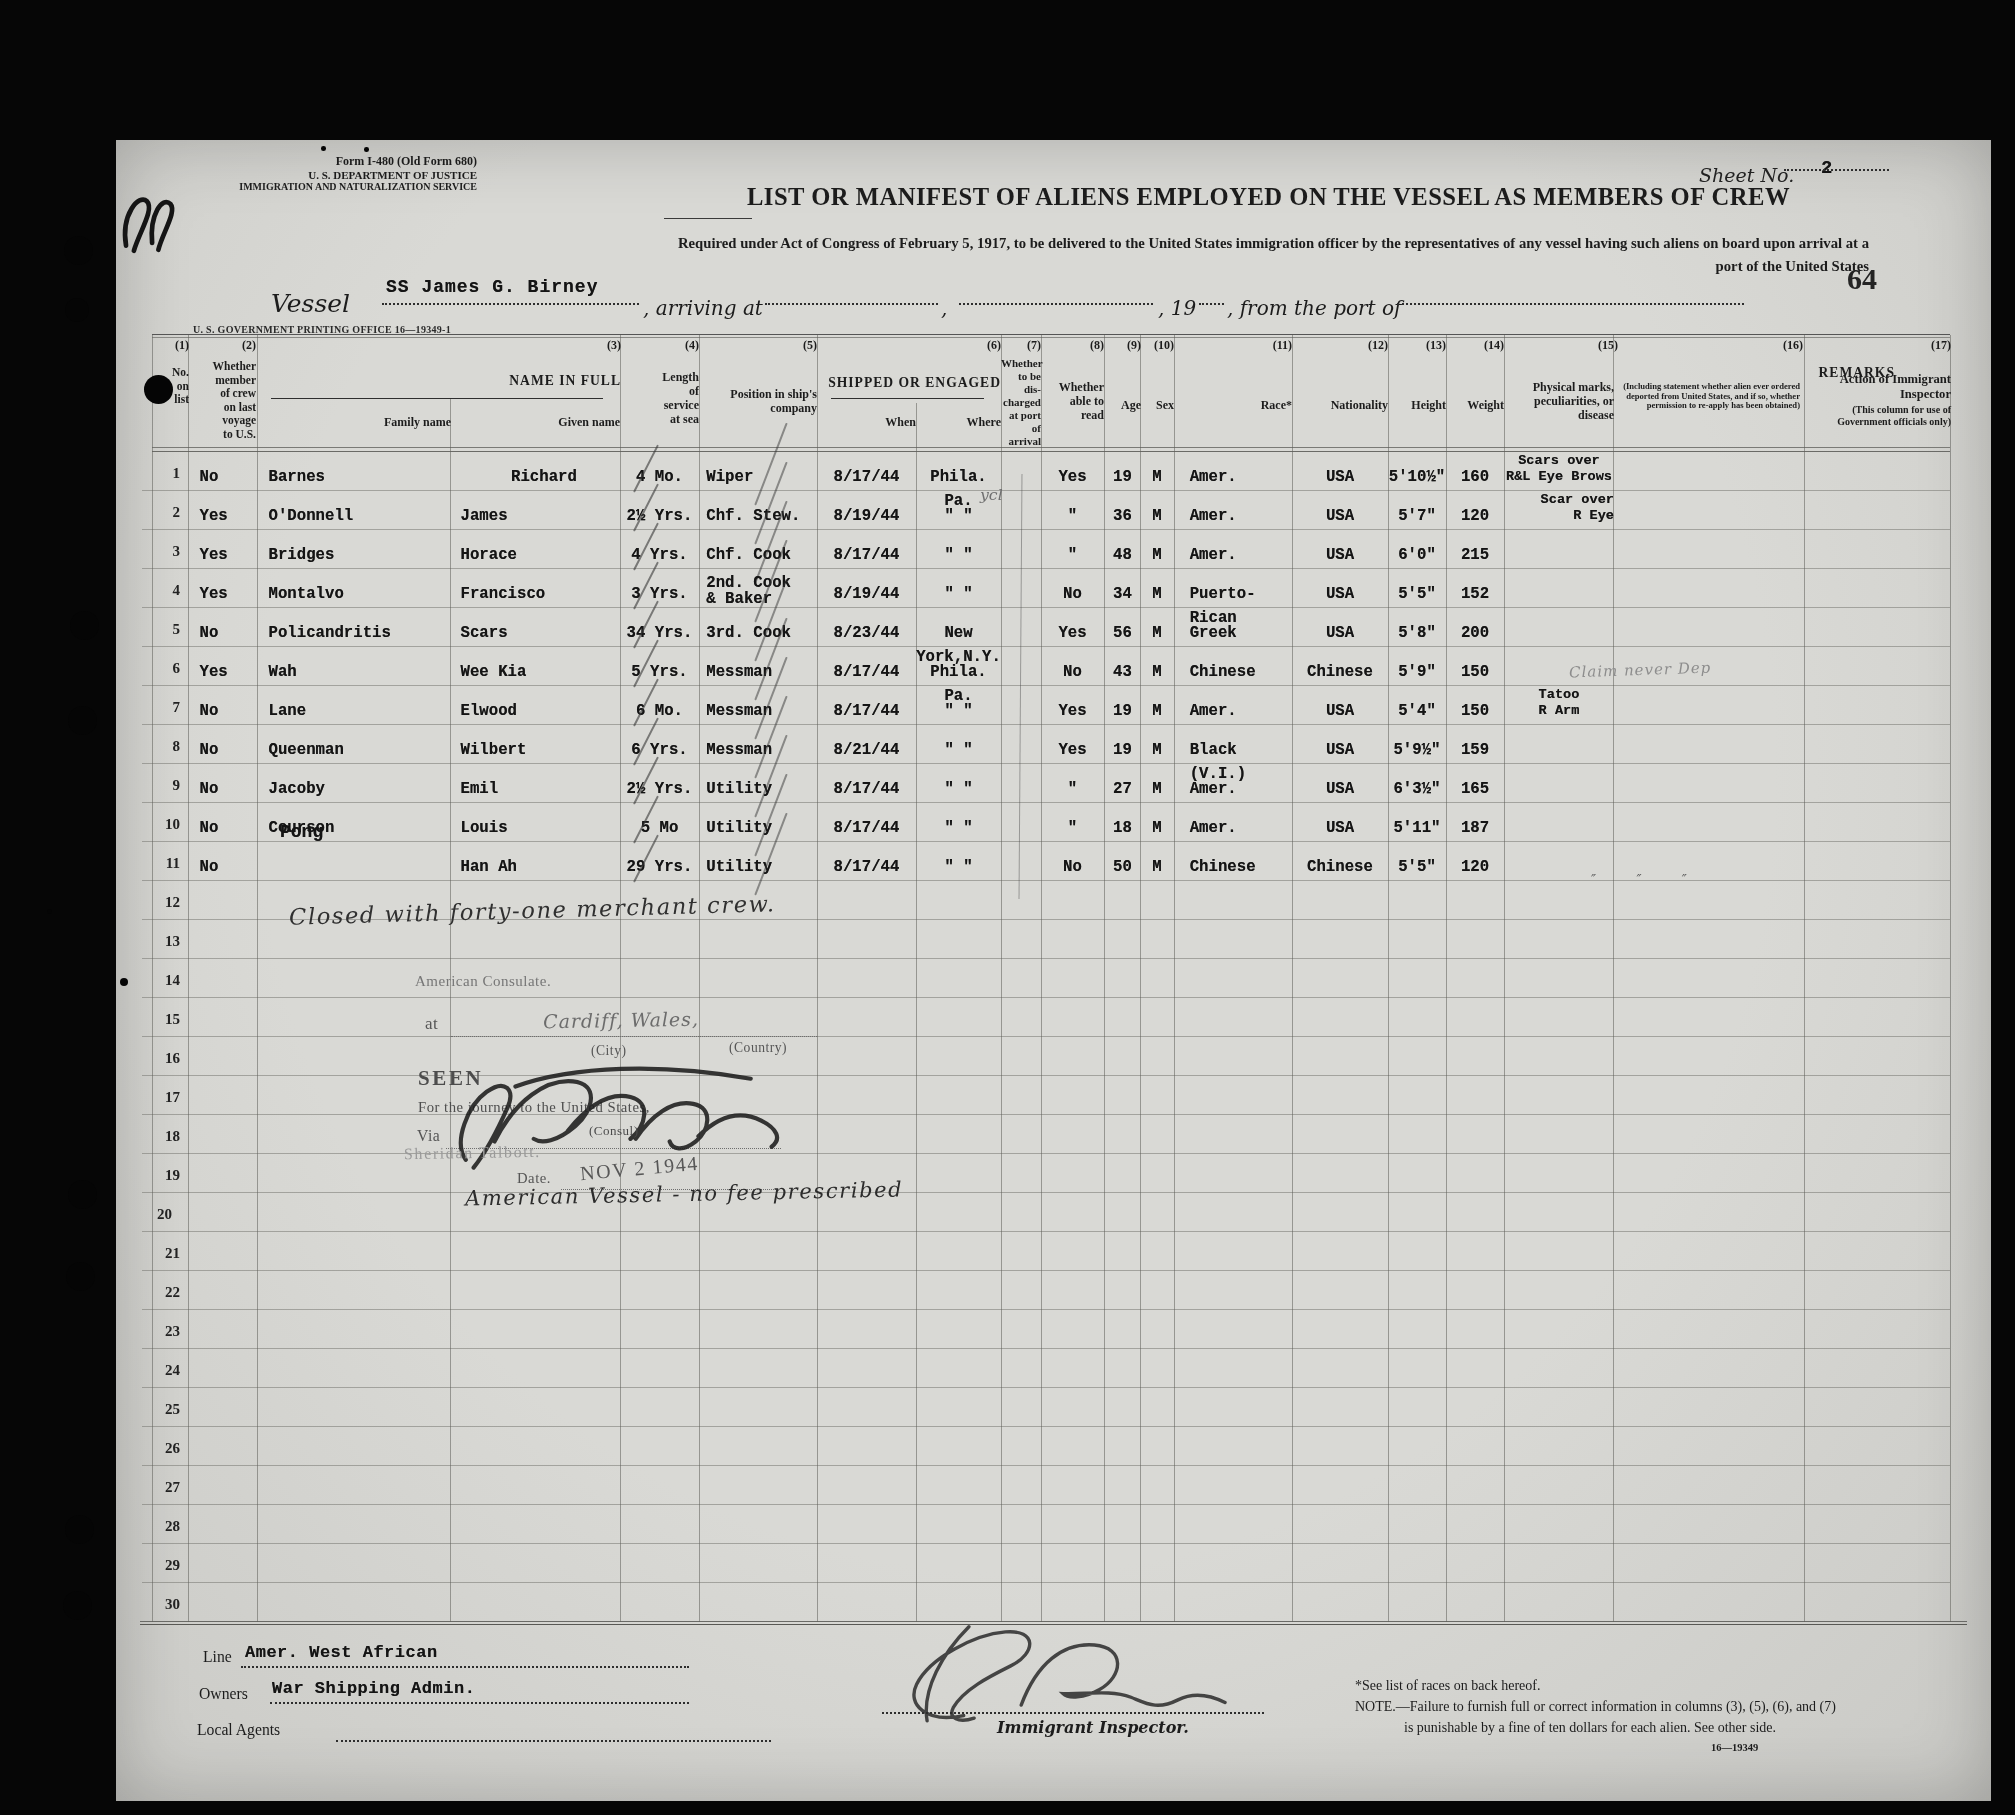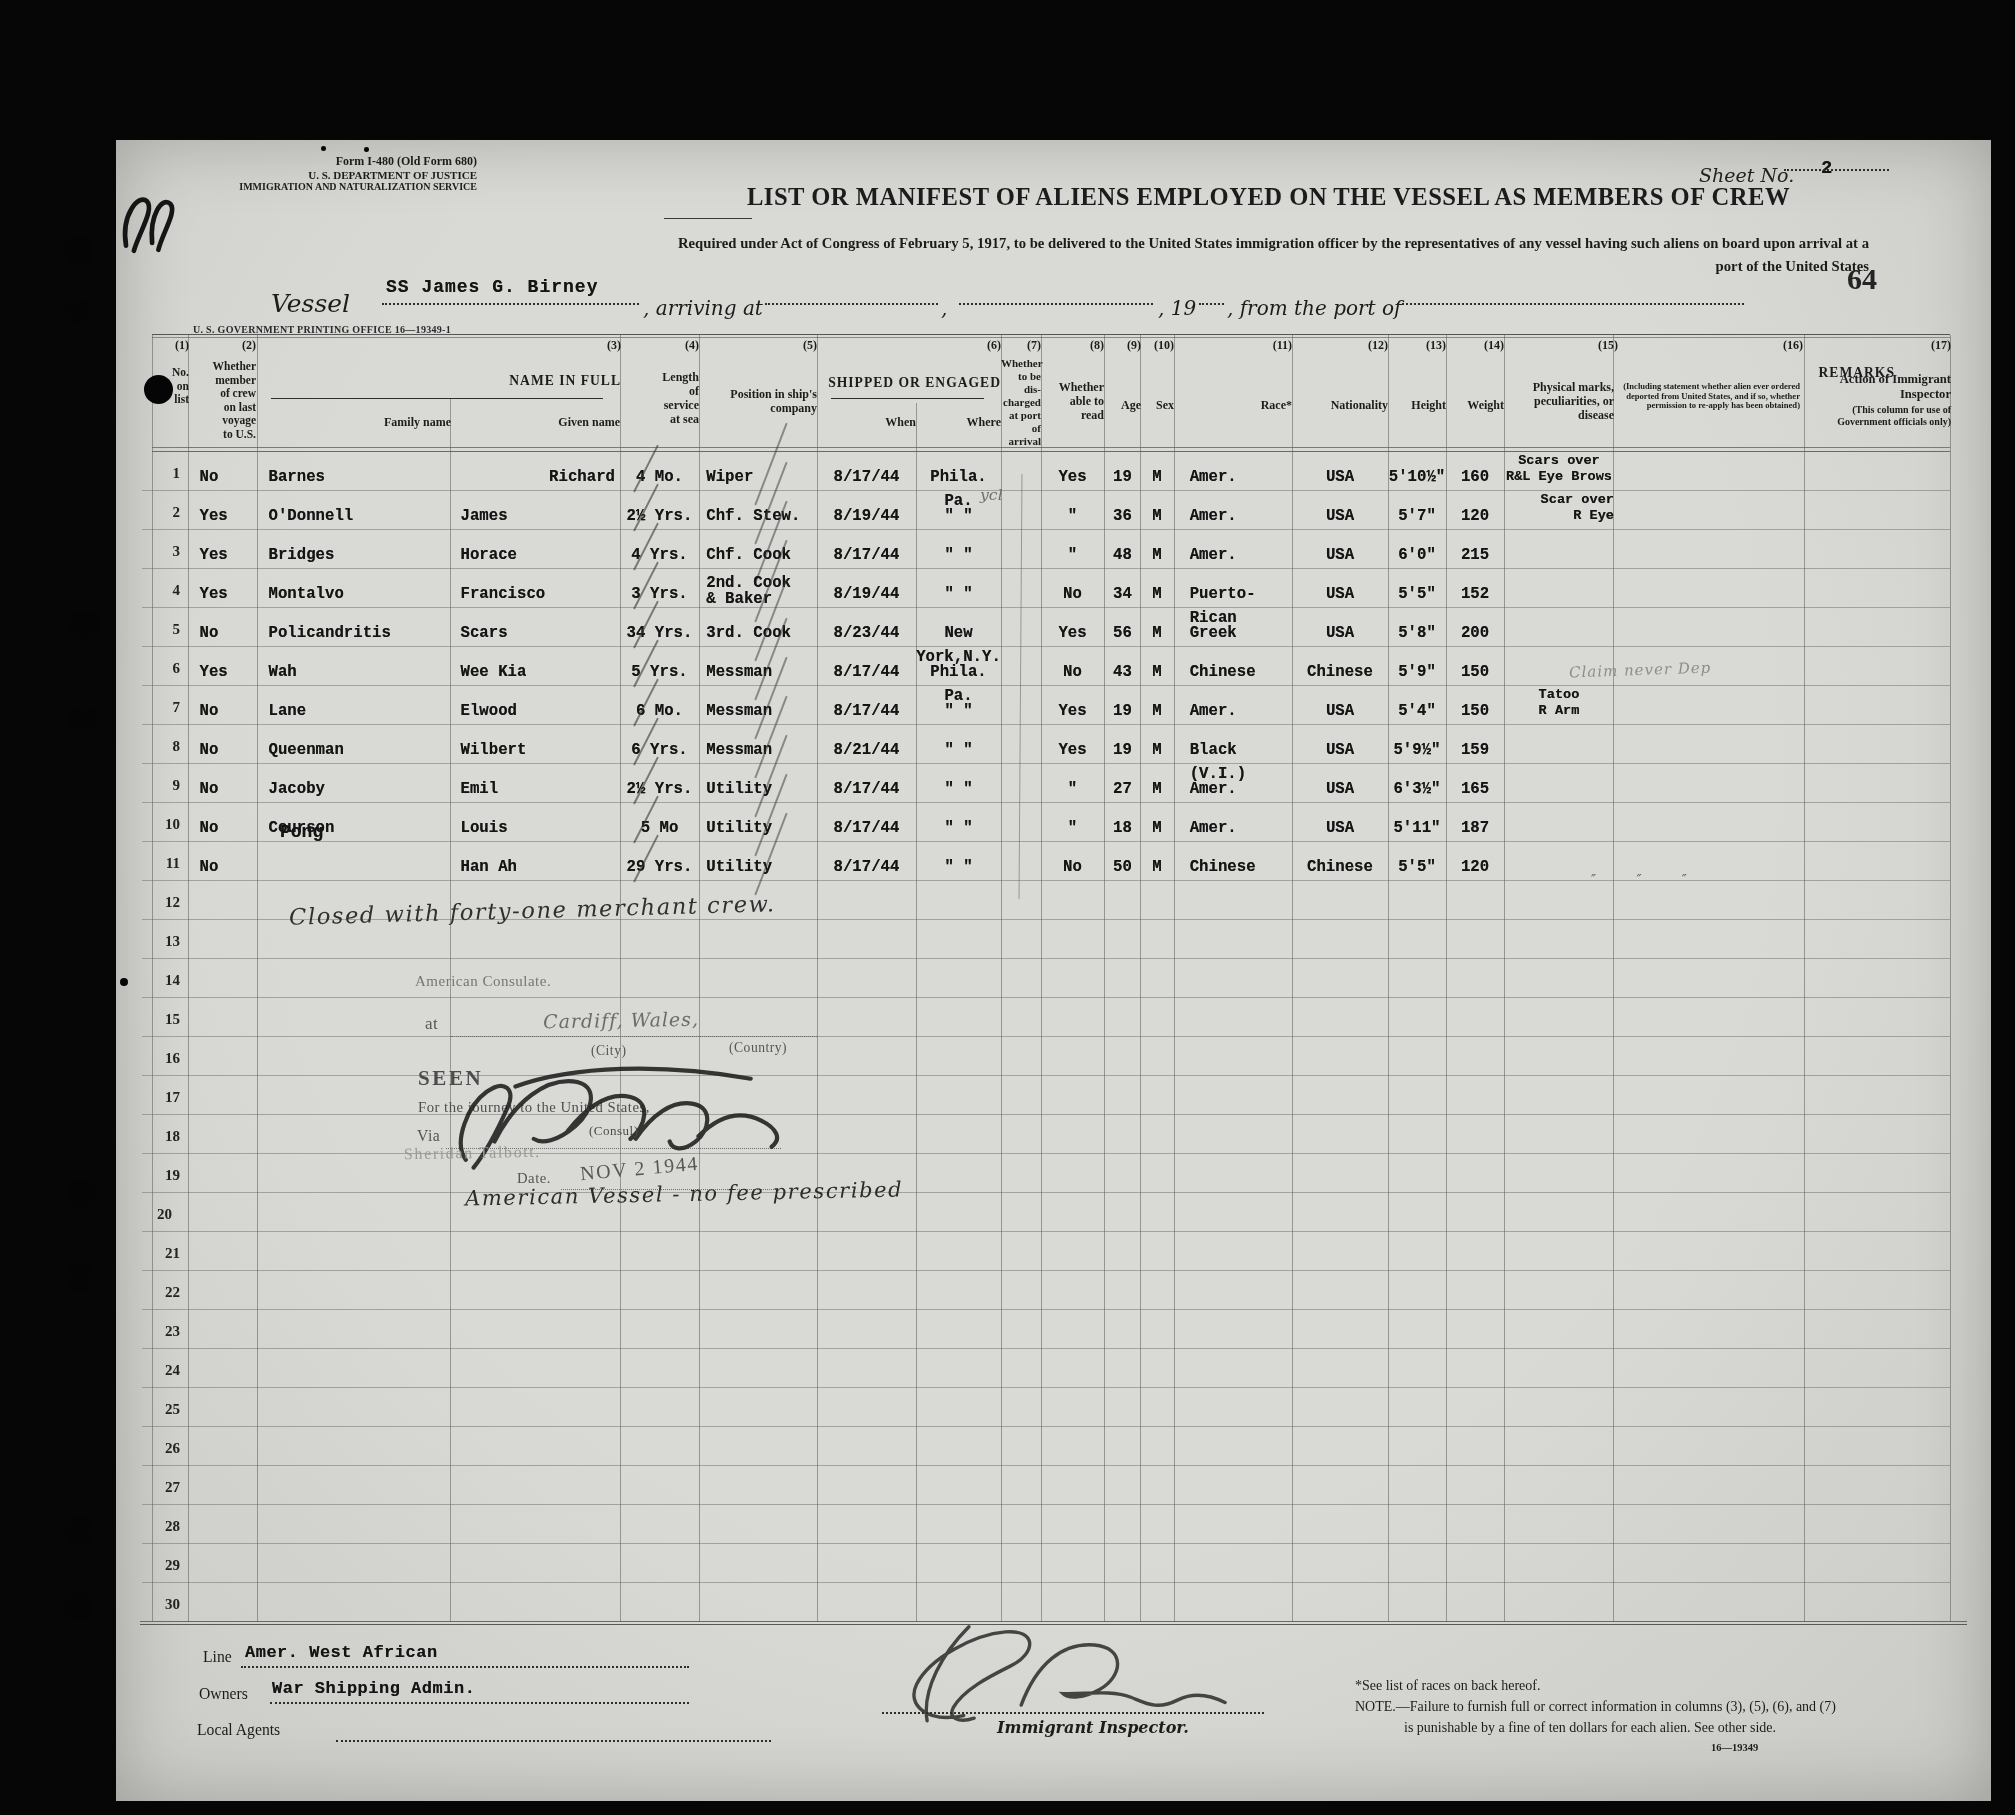--- a/index.html
+++ b/index.html
@@ -210,21 +210,21 @@
     <div class="abs rownum" style="left: 150px; top: 1323px; width: 30px;">23</div>
     <div class="abs rownum" style="left: 150px; top: 1362px; width: 30px;">24</div>
     <div class="abs rownum" style="left: 150px; top: 1401px; width: 30px;">25</div>
     <div class="abs rownum" style="left: 150px; top: 1440px; width: 30px;">26</div>
     <div class="abs rownum" style="left: 150px; top: 1479px; width: 30px;">27</div>
     <div class="abs rownum" style="left: 150px; top: 1518px; width: 30px;">28</div>
     <div class="abs rownum" style="left: 150px; top: 1557px; width: 30px;">29</div>
     <div class="abs rownum" style="left: 150px; top: 1596px; width: 30px;">30</div>
     <div class="abs mono cell" style="left: 188px; top: 465px; width: 57px; text-align: left; font-size: 15.7px; line-height: 24px; height: 24px; padding-left: 11.5px;">No</div>
     <div class="abs mono cell" style="left: 257px; top: 465px; width: 182px; text-align: left; font-size: 15.7px; line-height: 24px; height: 24px; padding-left: 11.5px;">Barnes</div>
-    <div class="abs mono cell" style="left: 450px; top: 465px; width: 160px; text-align: right; font-size: 15.7px; line-height: 24px; height: 24px; padding-left: 5px;">Richard</div>
+    <div class="abs mono cell" style="left: 450px; top: 465px; width: 160px; text-align: center; font-size: 15.7px; line-height: 24px; height: 24px; padding-left: 14px;">Richard</div>
     <div class="abs mono cell" style="left: 620px; top: 465px; width: 79px; text-align: center; font-size: 15.7px; line-height: 24px; height: 24px;">4 Mo.</div>
     <div class="abs mono cell" style="left: 699px; top: 465px; width: 110px; text-align: left; font-size: 15.7px; line-height: 24px; height: 24px; padding-left: 7.3px;">Wiper</div>
     <div class="abs mono cell" style="left: 817px; top: 465px; width: 99px; text-align: center; font-size: 15.7px; line-height: 24px; height: 24px;">8/17/44</div>
     <div class="abs mono cell" style="left: 916px; top: 465px; width: 85px; text-align: center; font-size: 15.7px; line-height: 24px; height: 24px;">Phila. Pa.</div>
     <div class="abs mono cell" style="left: 1041px; top: 465px; width: 63px; text-align: center; font-size: 15.7px; line-height: 24px; height: 24px;">Yes</div>
     <div class="abs mono cell" style="left: 1104px; top: 465px; width: 37px; text-align: center; font-size: 15.7px; line-height: 24px; height: 24px;">19</div>
     <div class="abs mono cell" style="left: 1140px; top: 465px; width: 34px; text-align: center; font-size: 15.7px; line-height: 24px; height: 24px;">M</div>
     <div class="abs mono cell" style="left: 1174px; top: 465px; width: 103px; text-align: left; font-size: 15.7px; line-height: 24px; height: 24px; padding-left: 15.7px;">Amer.</div>
     <div class="abs mono cell" style="left: 1292px; top: 465px; width: 96px; text-align: center; font-size: 15.7px; line-height: 24px; height: 24px;">USA</div>
     <div class="abs mono cell" style="left: 1388px; top: 465px; width: 58px; text-align: center; font-size: 15.7px; line-height: 24px; height: 24px;">5'10½"</div>

